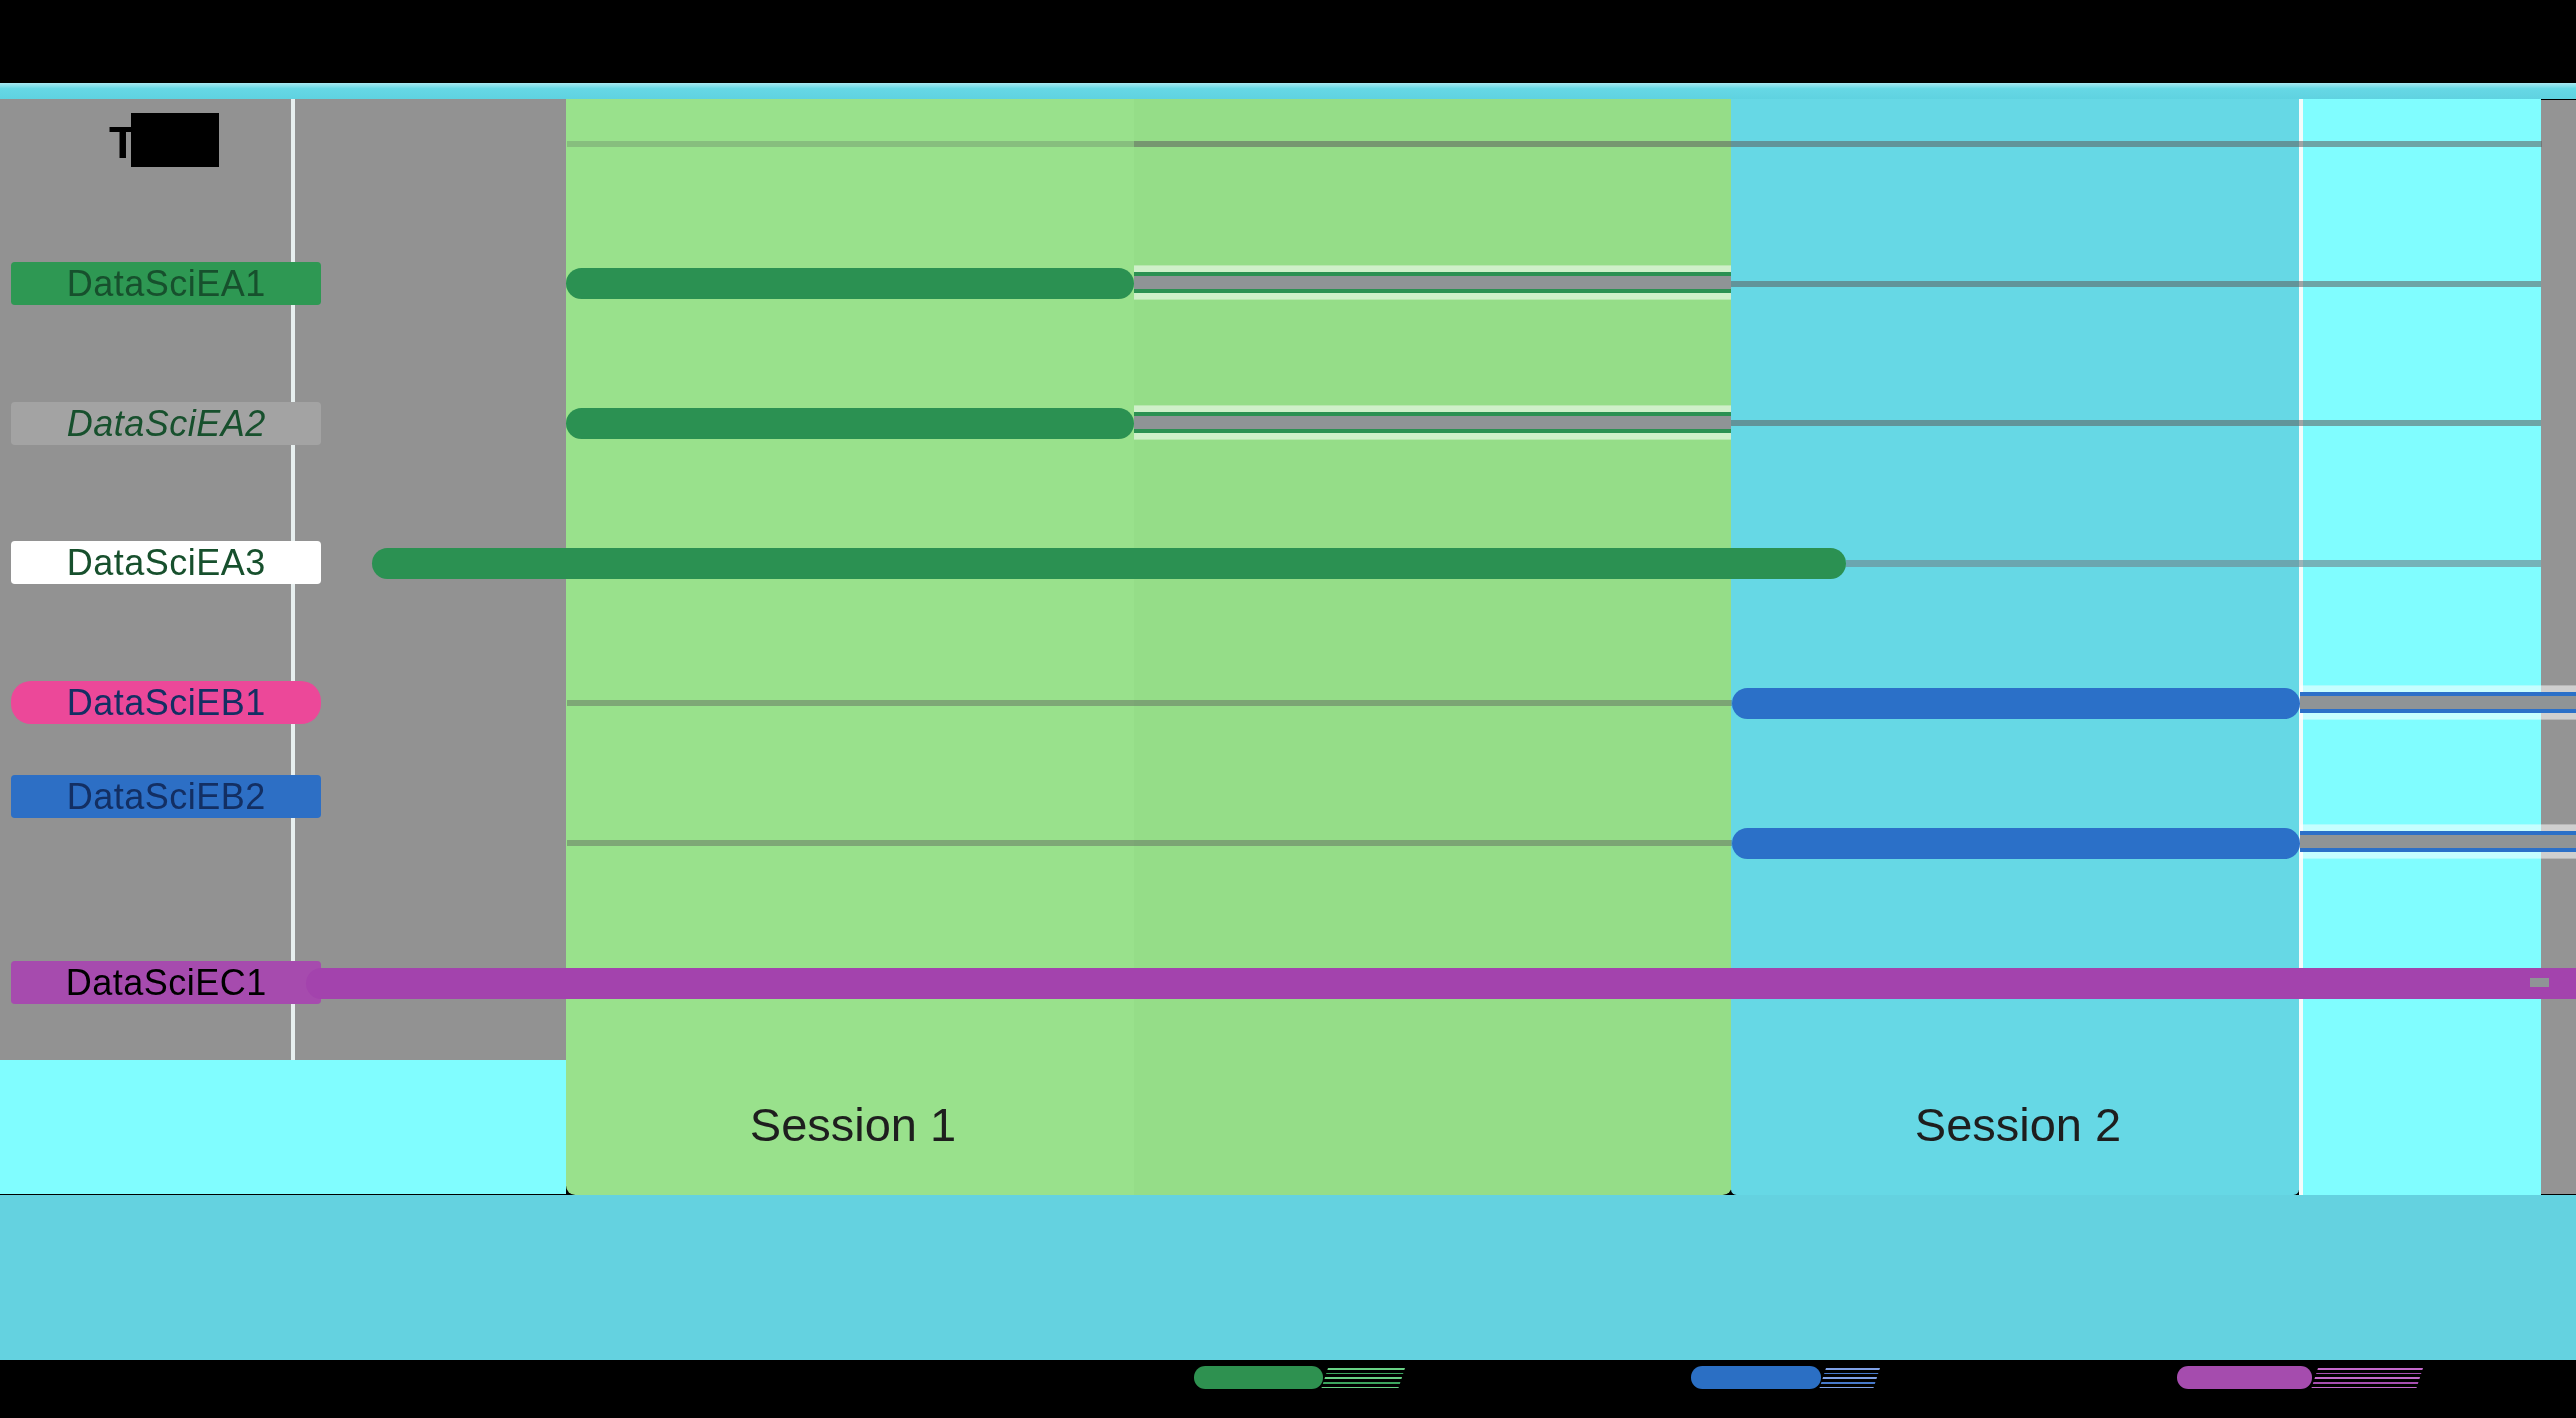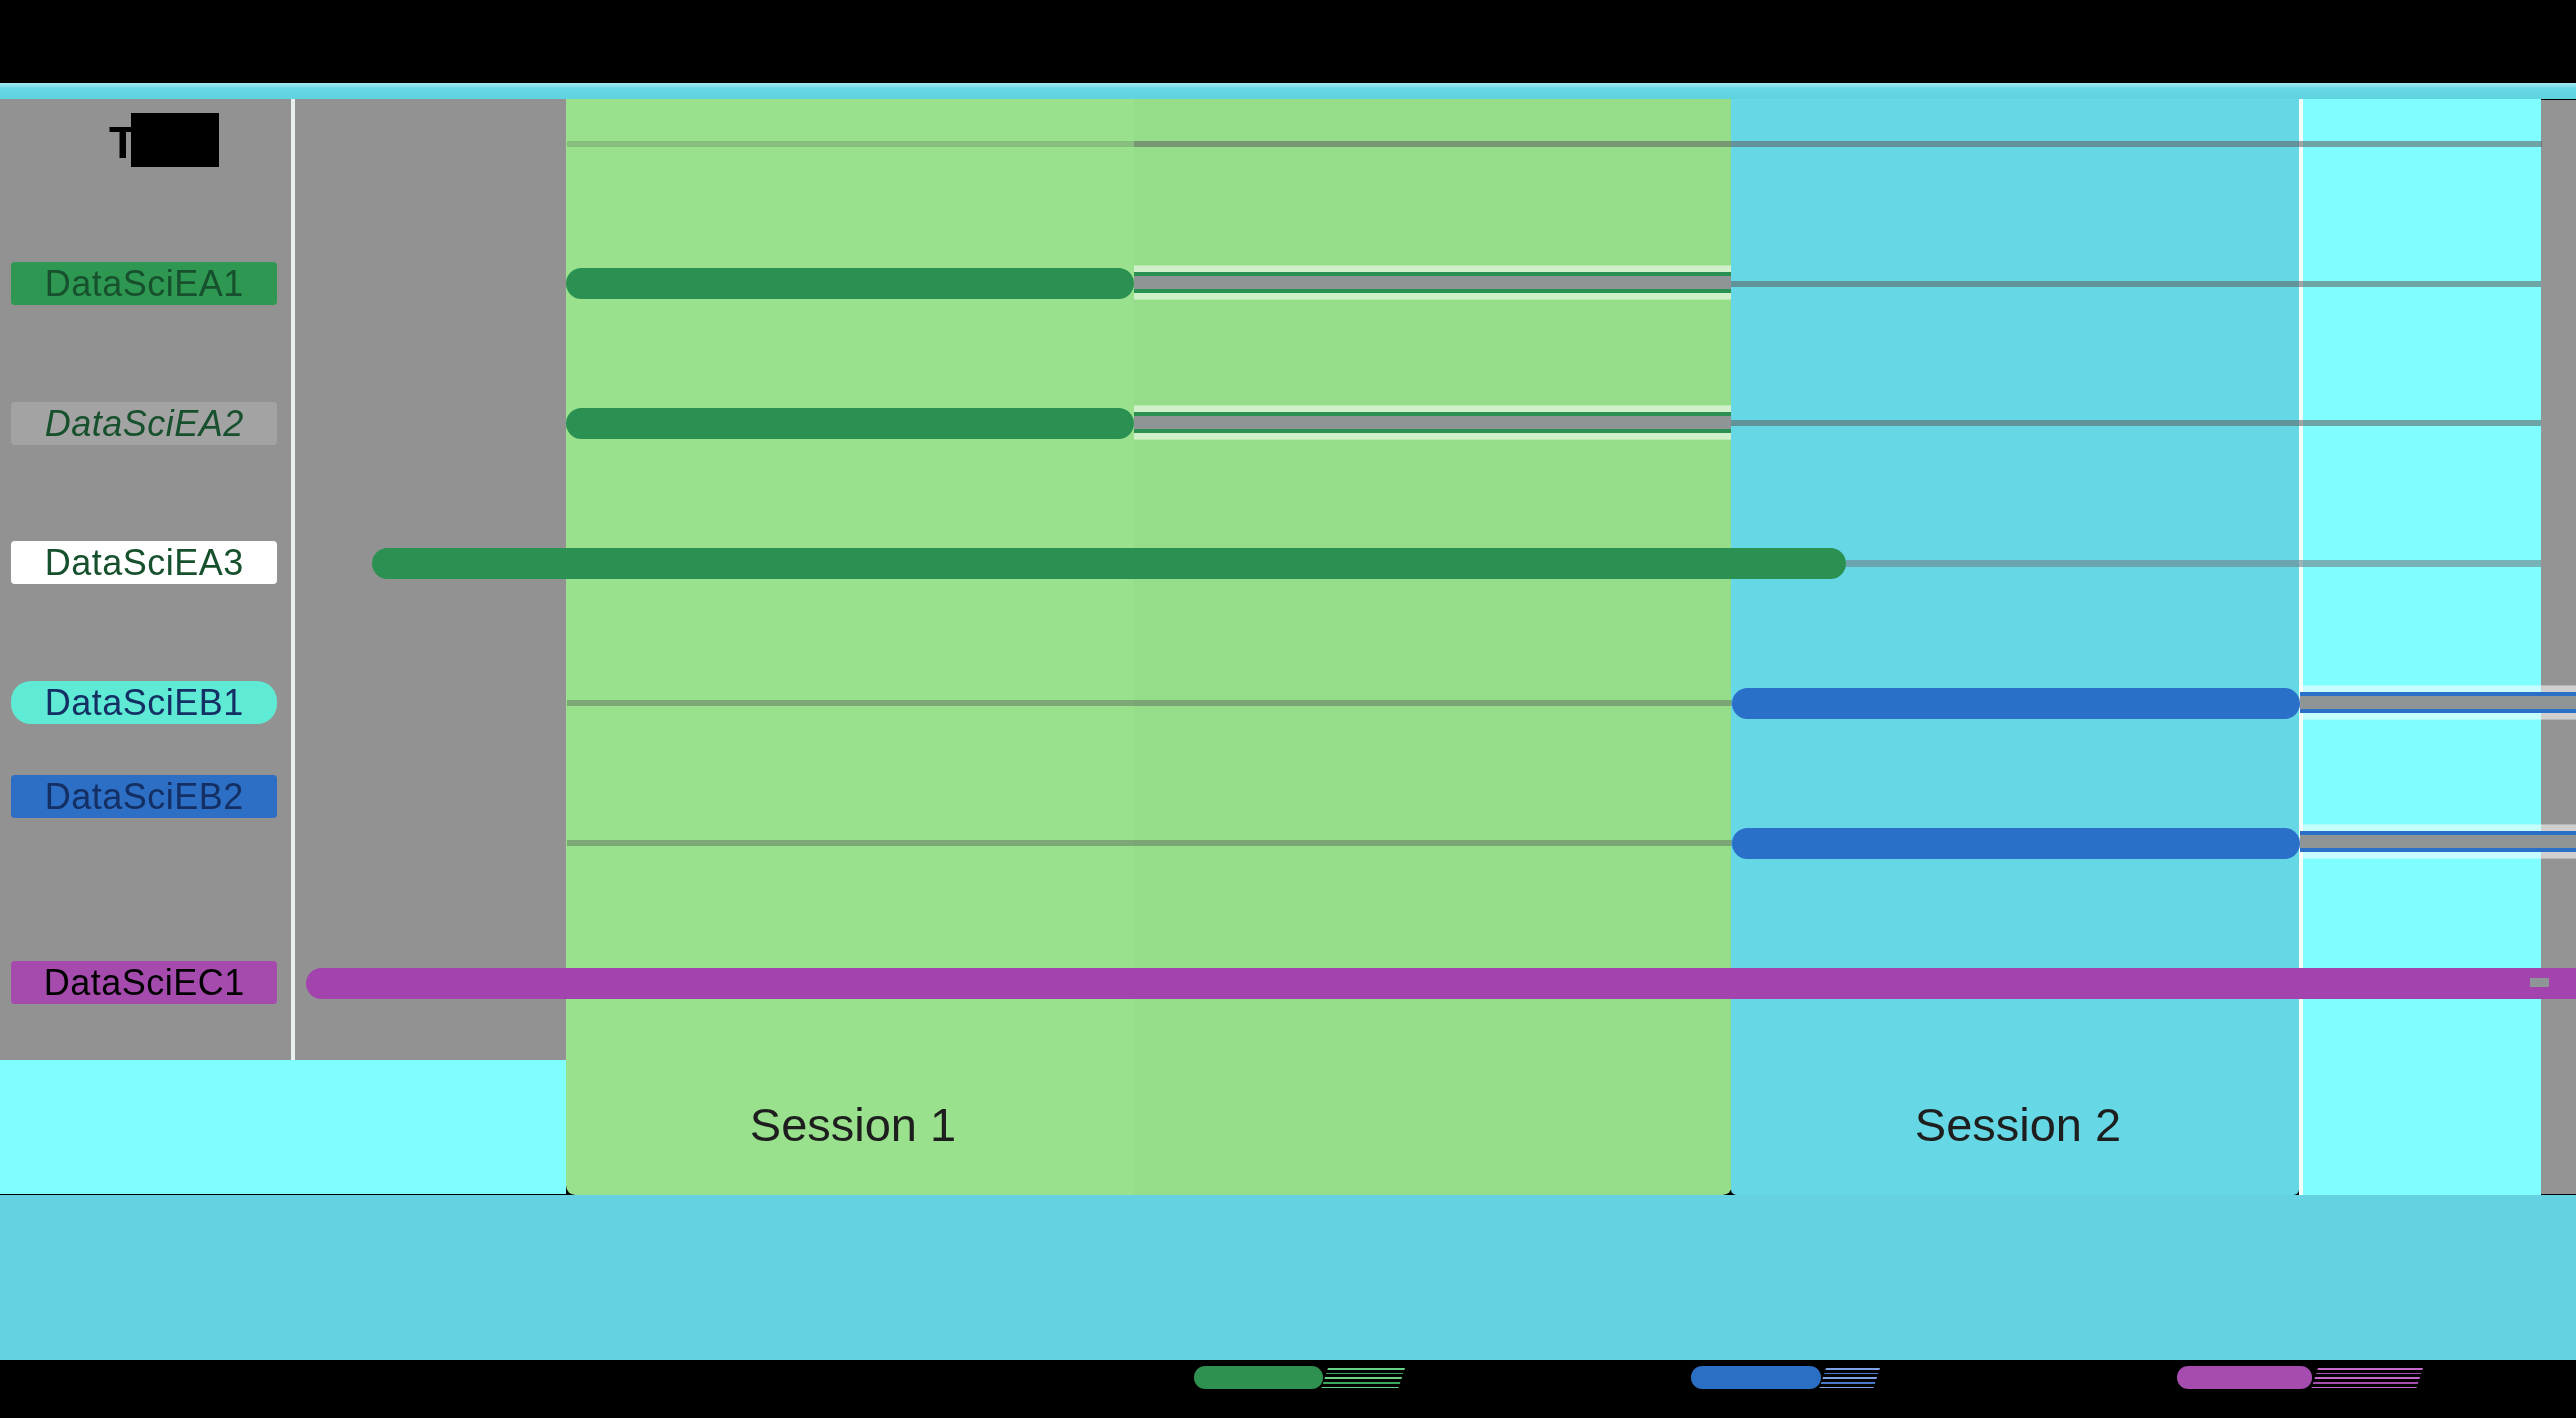--- a/index.html
+++ b/index.html
@@ -38,21 +38,21 @@
   .gl-faint{background:rgba(90,100,90,0.28);}
   .gl-dark{background:rgba(92,92,92,0.55);}
   .gl-blueish{background:rgba(110,140,148,0.65);}
 
   .bar{position:absolute;height:31px;border-radius:16px;}
   .strip{position:absolute;height:13px;background:#8f9496;
     border-top:4.7px solid;border-bottom:4.7px solid;
     box-shadow:0 -6.6px 0 rgba(255,255,255,0.55), 0 6.6px 0 rgba(255,255,255,0.55);}
   .notch{position:absolute;height:9.4px;background:#8f9496;}
 
-  .pill{position:absolute;left:11.3px;width:266px;height:43px;border-radius:3.8px;
+  .pill{position:absolute;left:11.3px;width:310px;height:43px;border-radius:3.8px;
     display:flex;align-items:center;justify-content:center;
     font-size:36px;font-weight:500;letter-spacing:0.5px;}
 
   .session-label{position:absolute;transform:translate(-50%,-50%);
     font-size:47px;color:#1e1e1e;white-space:nowrap;}
 
   
   .legend-pill{position:absolute;top:1366px;height:22.5px;border-radius:11.3px;}
   .legend-streaks{position:absolute;top:1365px;height:24.4px;transform:skewX(-18deg);opacity:.95;}
   .streaks-green{left:1325px;width:77px;
@@ -89,21 +89,21 @@
       <div class="bar" style="left: 566px; top: 268px; width: 568px; background: rgb(43, 145, 82);"></div>
       <div class="strip" style="left: 1134px; top: 272px; width: 597px; border-color: rgb(43, 145, 82);"></div>
       <div class="gl gl-dark" style="left: 1731px; top: 281px; width: 810px; height: 5.6px;"></div>
       <div class="pill" style="top: 402px; background: #a3a3a3; color: rgb(23, 80, 45); font-style: italic;">DataSciEA2</div>
       <div class="bar" style="left: 566px; top: 408px; width: 568px; background: rgb(43, 145, 82);"></div>
       <div class="strip" style="left: 1134px; top: 412px; width: 597px; border-color: rgb(43, 145, 82);"></div>
       <div class="gl gl-dark" style="left: 1731px; top: 420px; width: 810px; height: 5.6px;"></div>
       <div class="pill" style="top: 541px; background: #ffffff; color: rgb(23, 80, 45);">DataSciEA3</div>
       <div class="bar" style="left: 372px; top: 548px; width: 1474px; background: rgb(43, 145, 82);"></div>
       <div class="gl gl-blueish" style="left: 1846px; top: 560px; width: 695px; height: 6.6px;"></div>
-      <div class="pill" style="top: 681px; background: #5eead4; color: rgb(19, 47, 99); border-radius: 20px;">DataSciEB1</div>
+      <div class="pill" style="top: 681px; background: #ec4899; color: rgb(19, 47, 99); border-radius: 20px;">DataSciEB1</div>
       <div class="gl" style="left: 567px; top: 700px; width: 1165px; height: 5.6px; background: rgba(88, 88, 88, 0.42);"></div>
       <div class="bar" style="left: 1732px; top: 688px; width: 568px; background: rgb(43, 112, 200);"></div>
       <div class="strip" style="left: 2300px; top: 692px; width: 276px; border-color: rgb(43, 112, 200);"></div>
       <div class="pill" style="top: 775px; background: rgb(45, 111, 197); color: rgb(19, 47, 99);">DataSciEB2</div>
       <div class="gl" style="left: 567px; top: 840px; width: 1165px; height: 5.6px; background: rgba(88, 88, 88, 0.42);"></div>
       <div class="bar" style="left: 1732px; top: 828px; width: 568px; background: rgb(43, 112, 200);"></div>
       <div class="strip" style="left: 2300px; top: 831px; width: 276px; border-color: rgb(43, 112, 200);"></div>
       <div class="pill" style="top: 961px; background: rgb(166, 75, 174); color: #000000;">DataSciEC1</div>
       <div class="bar" style="left: 306px; top: 968px; width: 2270px; background: rgb(163, 67, 173); border-radius: 16px 0px 0px 16px;"></div>
       <div class="notch" style="left: 2530px; top: 978px; width: 19px;"></div>

